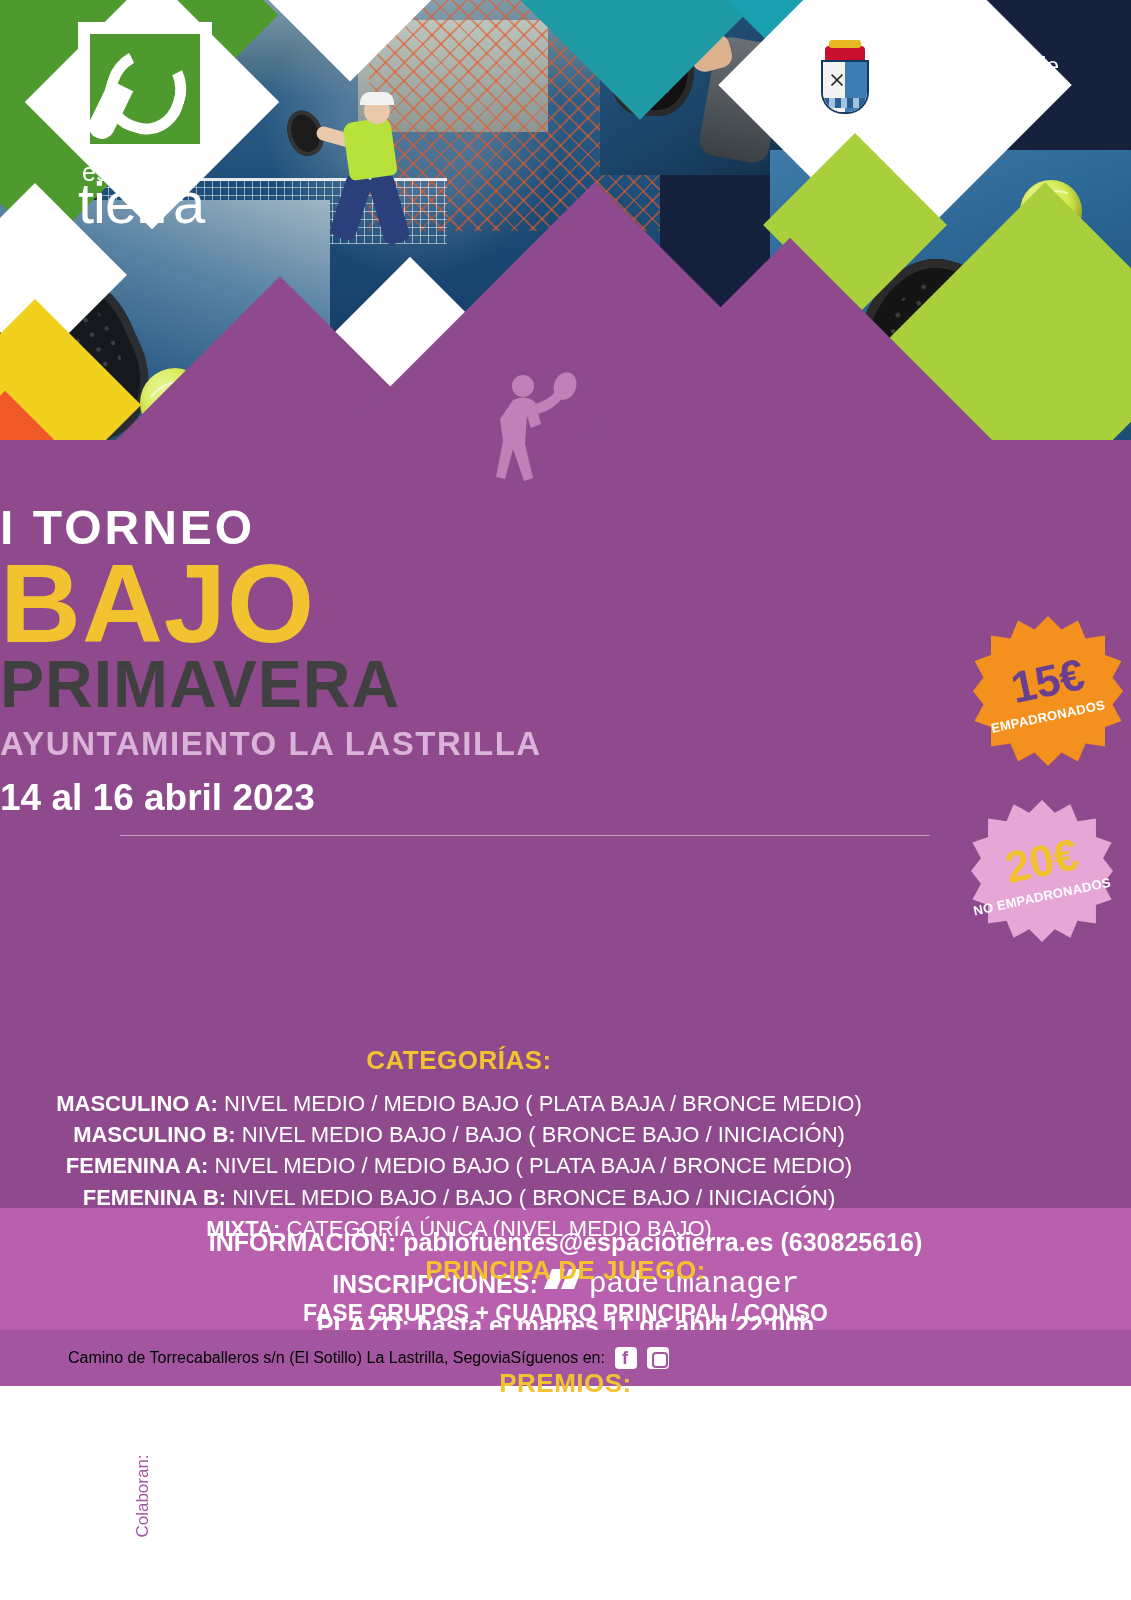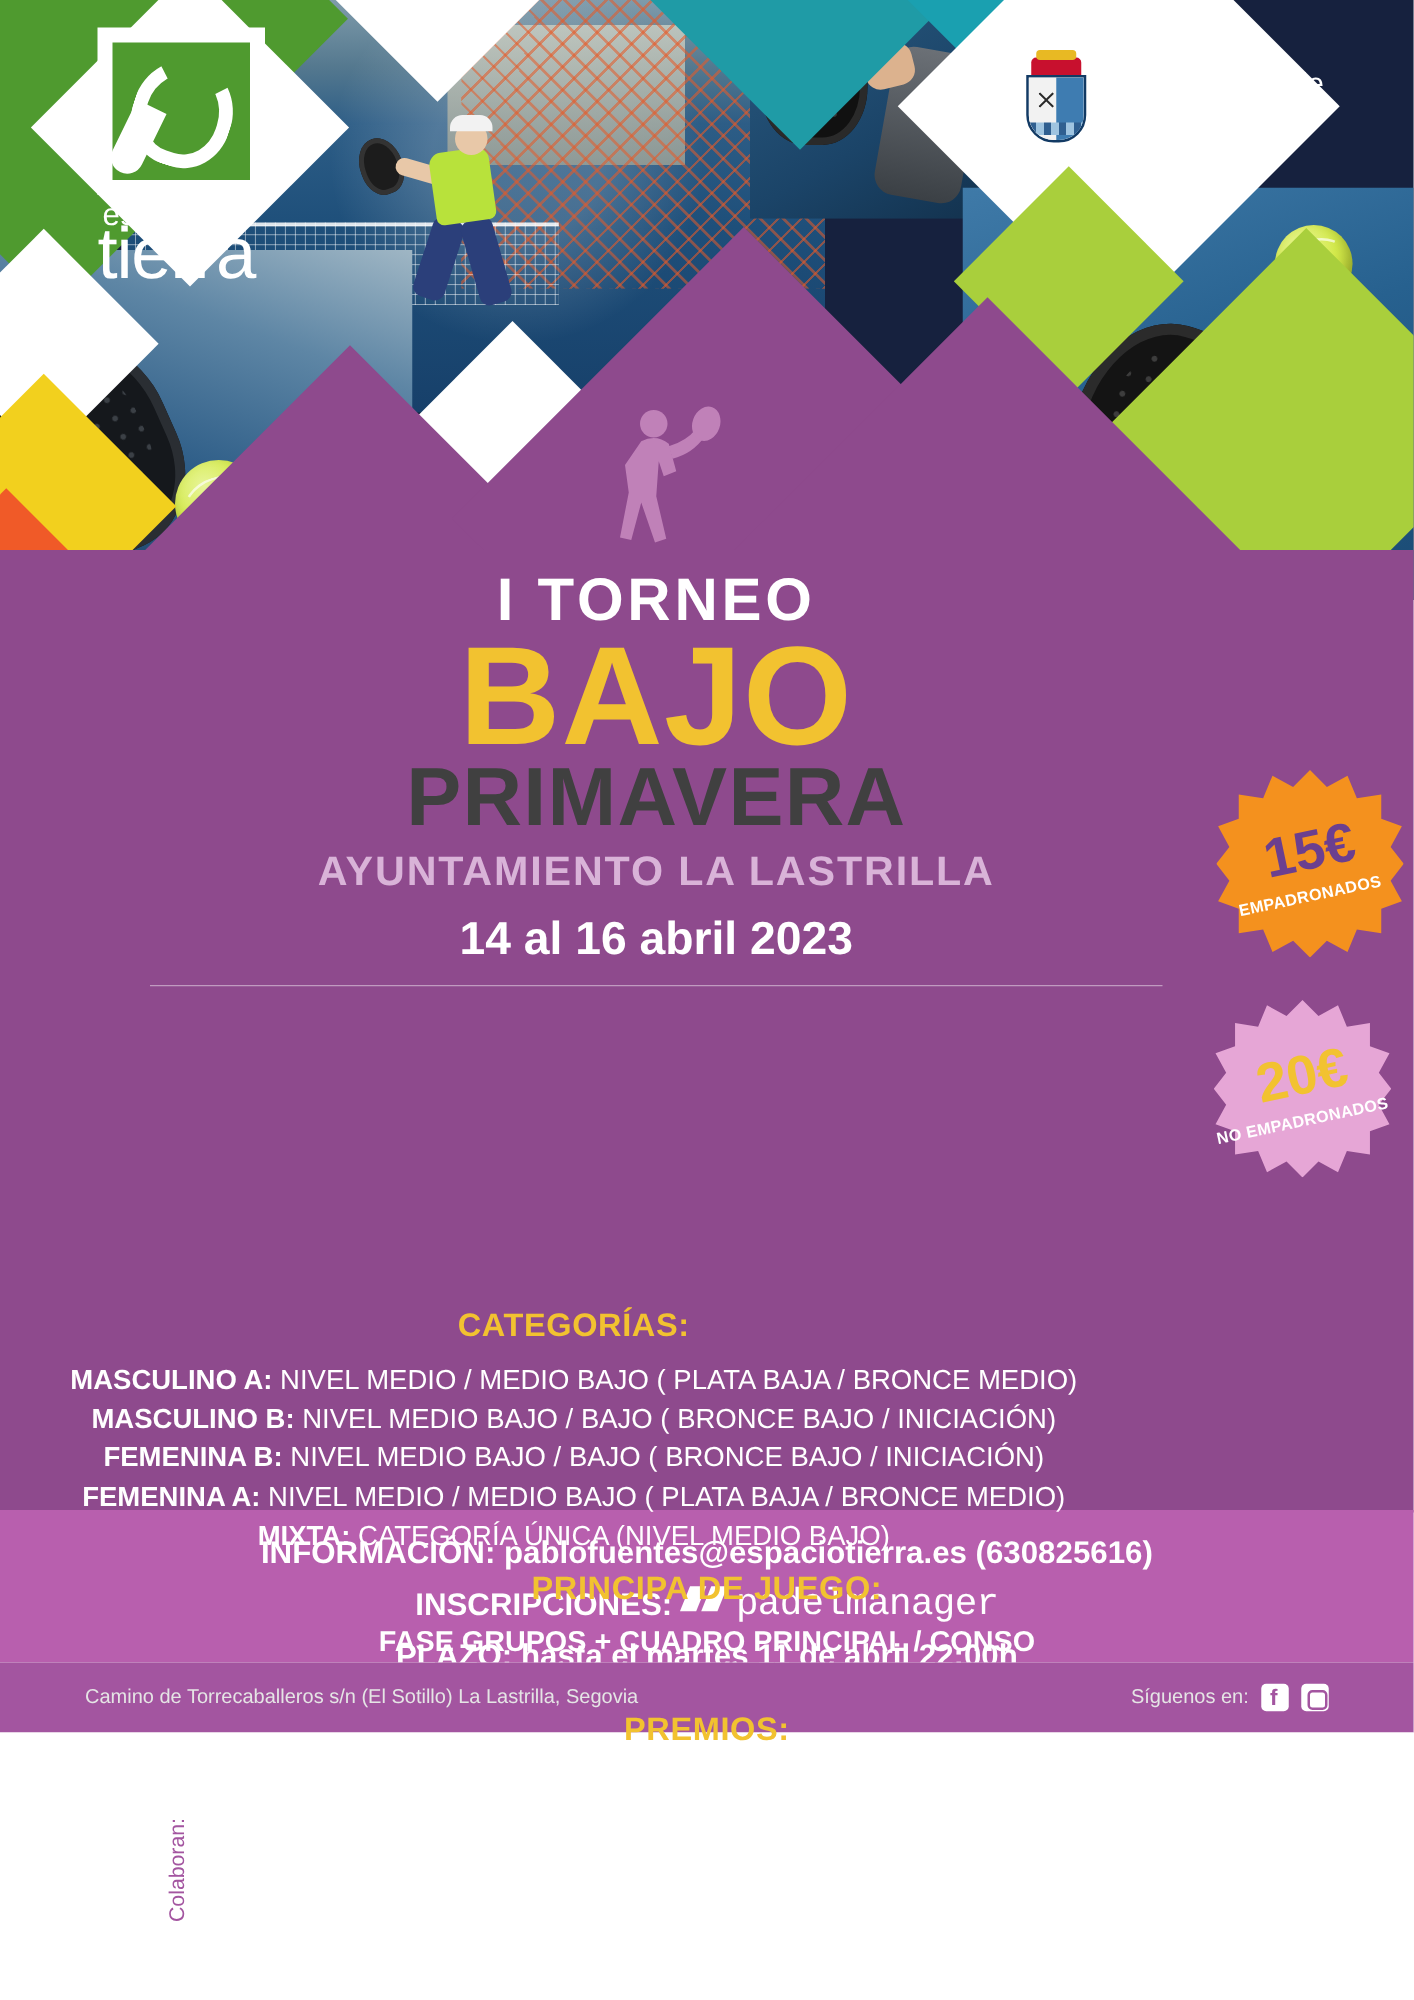--- a/index.html
+++ b/index.html
@@ -278,21 +278,21 @@
   .logo-ayto .l1{ font-size:23px; }
   .logo-ayto .l2{ font-size:30px; font-weight:700; }
 
   
   .body-purple{
     position:absolute; left:0; top:440px; width:1131px; height:770px;
     background:#8e4a8d;
     z-index:10;
   }
 
-  .title-block{ position:absolute; left:0; top:453px; width:1050px; text-align:center; z-index:20; }
+  .title-block{ position:absolute; left:0; top:500px; width:1050px; z-index:20; }
   .silhouette{
     position:absolute; left:50%; top:-130px; transform:translateX(-50%);
     width:120px; height:130px; opacity:.85;
   }
   .t-torneo{
     font-size:48px; font-weight:700; color:#ffffff; letter-spacing:3px;
   }
   .t-padel{
     font-size:112px; font-weight:800; color:#f2c230; letter-spacing:1px; line-height:.95;
     margin-top:-4px;
@@ -368,22 +368,22 @@
     position:absolute; top:2px; width:13px; height:20px; background:#ffffff;
     transform:skewX(-22deg);
   }
   .pm-mark i:nth-child(1){ left:0; }
   .pm-mark i:nth-child(2){ left:17px; }
   .pm-txt{ font-size:30px; font-weight:400; letter-spacing:-.5px; }
 
   
   .addr{
     position:absolute; left:0; top:1330px; width:1131px; height:56px;
-    background:#a355a0; z-index:15; color:#e5e5e5;
-    display:flex; align-items:center; justify-content:space-between;
+    background:#a355a0; z-index:15; color:#000000;
+    display:flex; align-items:center; justify-content:flex-start;
     padding:0 68px; font-size:16px;
   }
   .social{ display:flex; align-items:center; gap:10px; font-size:16px; }
   .sq-ic{ width:22px; height:22px; background:#ffffff; border-radius:4px; position:relative; }
   .fb:after{
     content:"f"; position:absolute; left:7px; top:1px; font-size:18px; font-weight:700; color:#a355a0;
   }
   .ig:after{
     content:""; position:absolute; left:5px; top:5px; width:12px; height:12px;
     border:2px solid #a355a0; border-radius:4px;
@@ -576,24 +576,24 @@
   <div style="position:absolute; left:0; top:1045px; width:918px; z-index:20;">
     <div class="sec-head">CATEGORÍAS:</div>
     <div class="cat-list">
       <div>
         <b>MASCULINO A:</b><span> NIVEL MEDIO / MEDIO BAJO ( PLATA BAJA / BRONCE MEDIO)</span>
       </div>
       <div>
         <b>MASCULINO B:</b><span> NIVEL MEDIO BAJO / BAJO ( BRONCE BAJO / INICIACIÓN)</span>
       </div>
       <div>
+        <b>FEMENINA A:</b><span> NIVEL MEDIO / MEDIO BAJO ( PLATA BAJA / BRONCE MEDIO)</span>
+      </div>
+      <div>
         <b>FEMENINA B:</b><span> NIVEL MEDIO BAJO / BAJO ( BRONCE BAJO / INICIACIÓN)</span>
-      </div>
-      <div>
-        <b>FEMENINA A:</b><span> NIVEL MEDIO / MEDIO BAJO ( PLATA BAJA / BRONCE MEDIO)</span>
       </div>
       <div>
         <b>MIXTA:</b><span> CATEGORÍA ÚNICA (NIVEL MEDIO BAJO)</span>
       </div>
     </div>
   </div>
 
   <div style="position:absolute; left:0; top:1255px; width:1131px; z-index:20;">
     <div class="sec-head">PRINCIPA DE JUEGO:</div>
     <div class="fmt">

